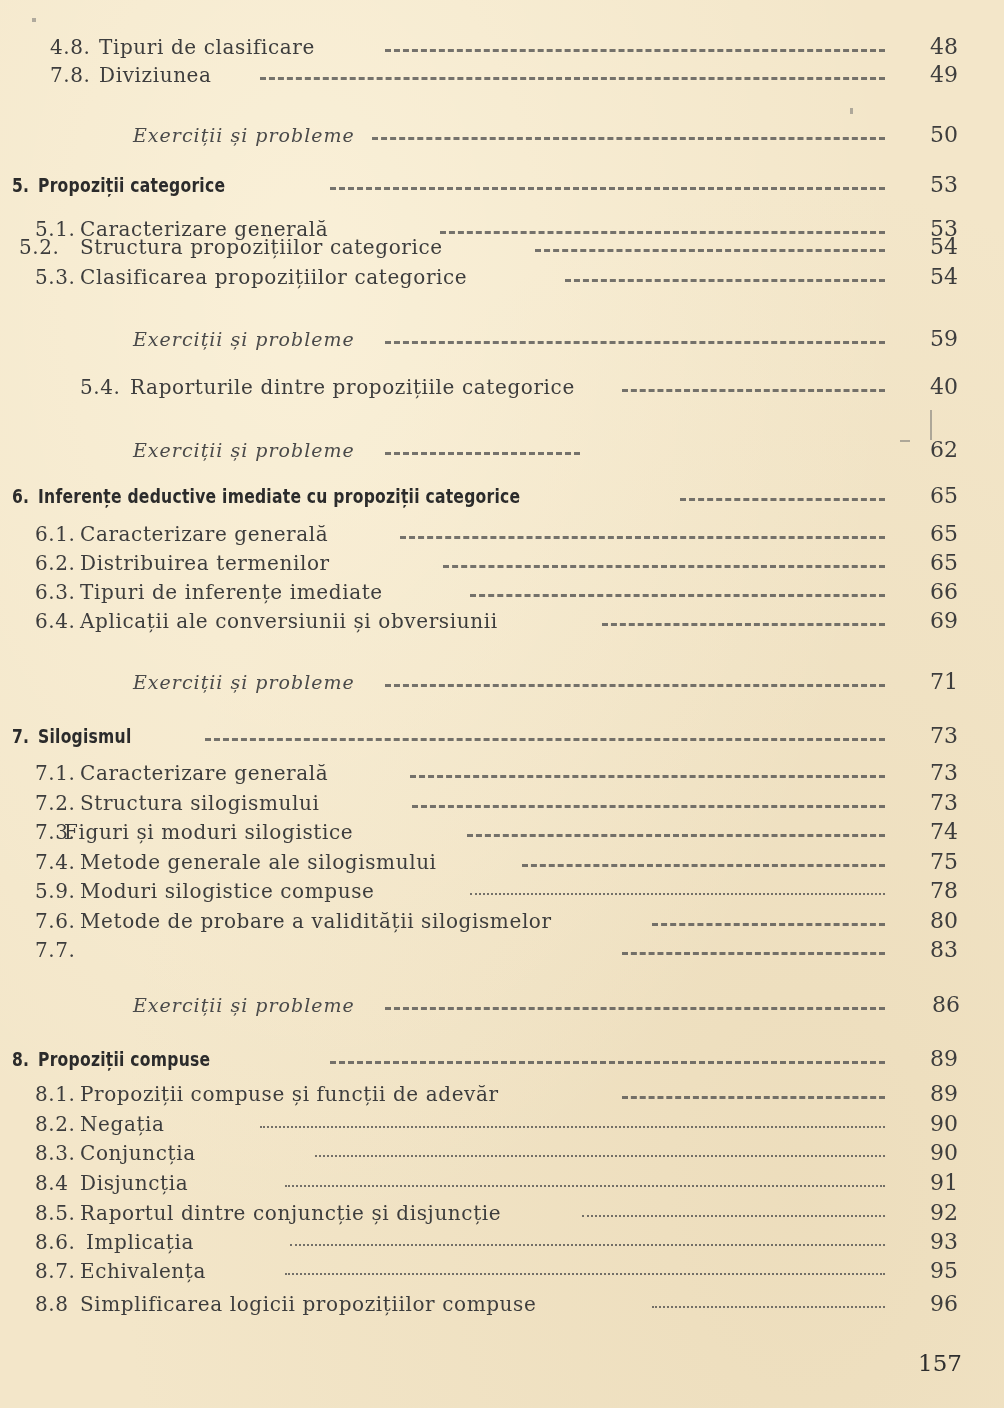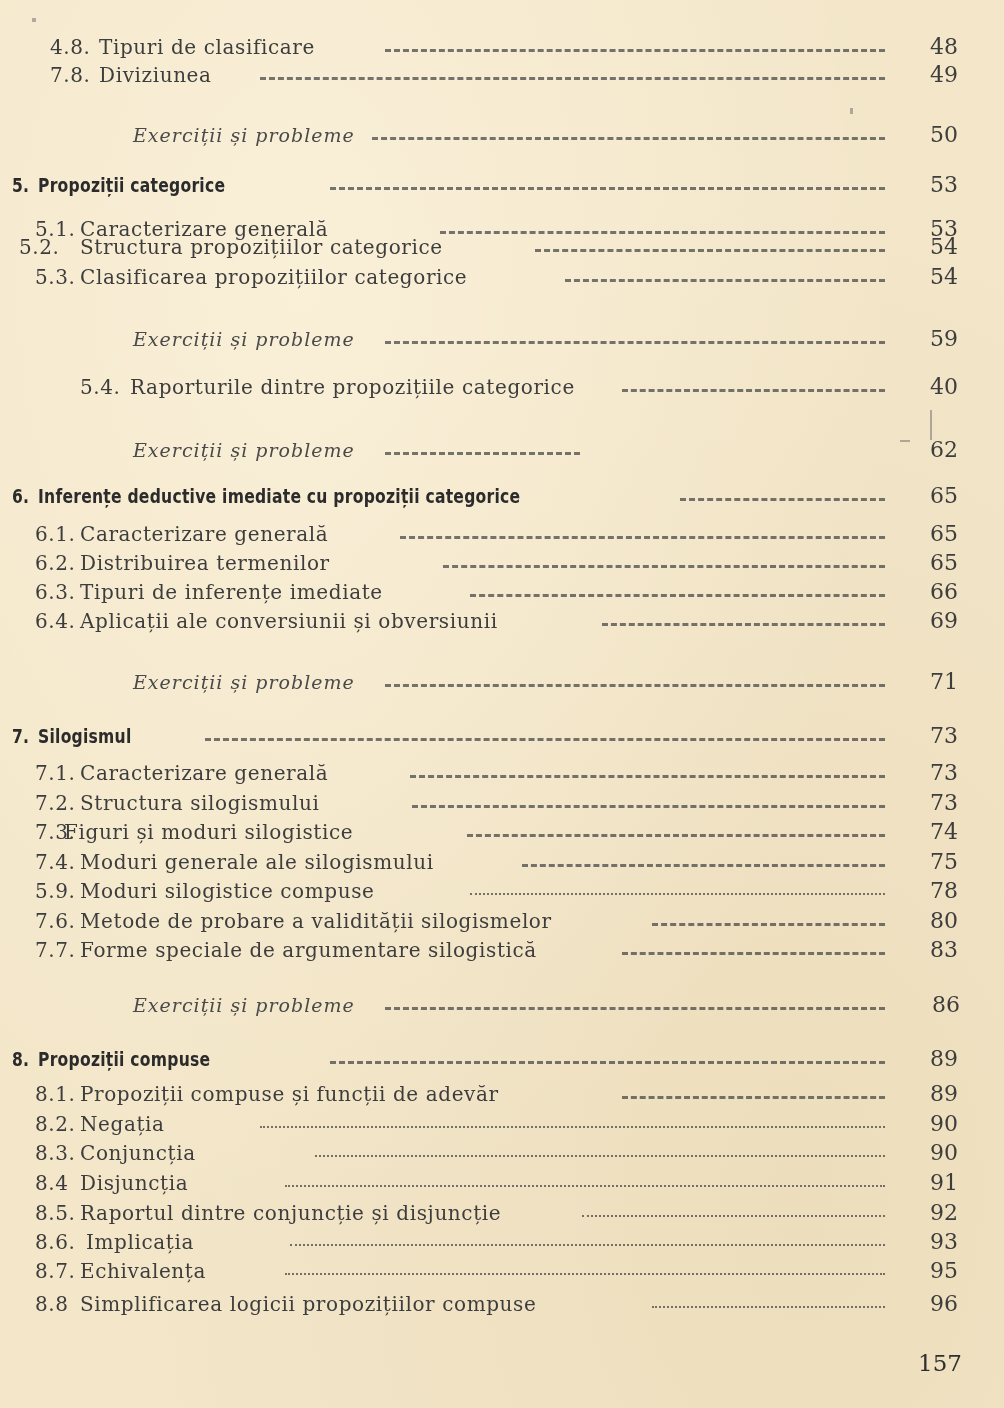--- a/index.html
+++ b/index.html
@@ -166,39 +166,38 @@
     <span class="page-num" style="left:908px">73</span>
   </div>
   <div class="row" style="top:818px">
     <span class="num" style="left:35px">7.3.</span>
     <span class="title" style="left:64px">Figuri și moduri silogistice</span>
     <span class="leader" style="left:467px;width:418px"></span>
     <span class="page-num" style="left:908px">74</span>
   </div>
   <div class="row" style="top:848px">
     <span class="num" style="left:35px">7.4.</span>
-    <span class="title" style="left:80px">Moduri generale ale silogismului</span>
+    <span class="title" style="left:80px">Metode generale ale silogismului</span>
     <span class="leader" style="left:522px;width:363px"></span>
     <span class="page-num" style="left:908px">75</span>
   </div>
   <div class="row" style="top:877px">
     <span class="num" style="left:35px">5.9.</span>
     <span class="title" style="left:80px">Moduri silogistice compuse</span>
     <span class="leader" style="left:470px;width:415px;border-top-style:dotted;border-top-width:2px"></span>
     <span class="page-num" style="left:908px">78</span>
   </div>
   <div class="row" style="top:907px">
     <span class="num" style="left:35px">7.6.</span>
     <span class="title" style="left:80px">Metode de probare a validității silogismelor</span>
     <span class="leader" style="left:652px;width:233px"></span>
     <span class="page-num" style="left:908px">80</span>
   </div>
   <div class="row" style="top:936px">
     <span class="num" style="left:35px">7.7.</span>
-    <span class="title" style="left:80px">Forme speciale de argumentare silogistică</span>
     <span class="leader" style="left:622px;width:263px"></span>
     <span class="page-num" style="left:908px">83</span>
   </div>
   <div class="row exercise" style="top:991px">
     <span class="title" style="left:133px">Exerciții și probleme</span>
     <span class="leader" style="left:385px;width:500px"></span>
     <span class="page-num" style="left:910px">86</span>
   </div>
 
   <div class="row chapter" style="top:1045px">

